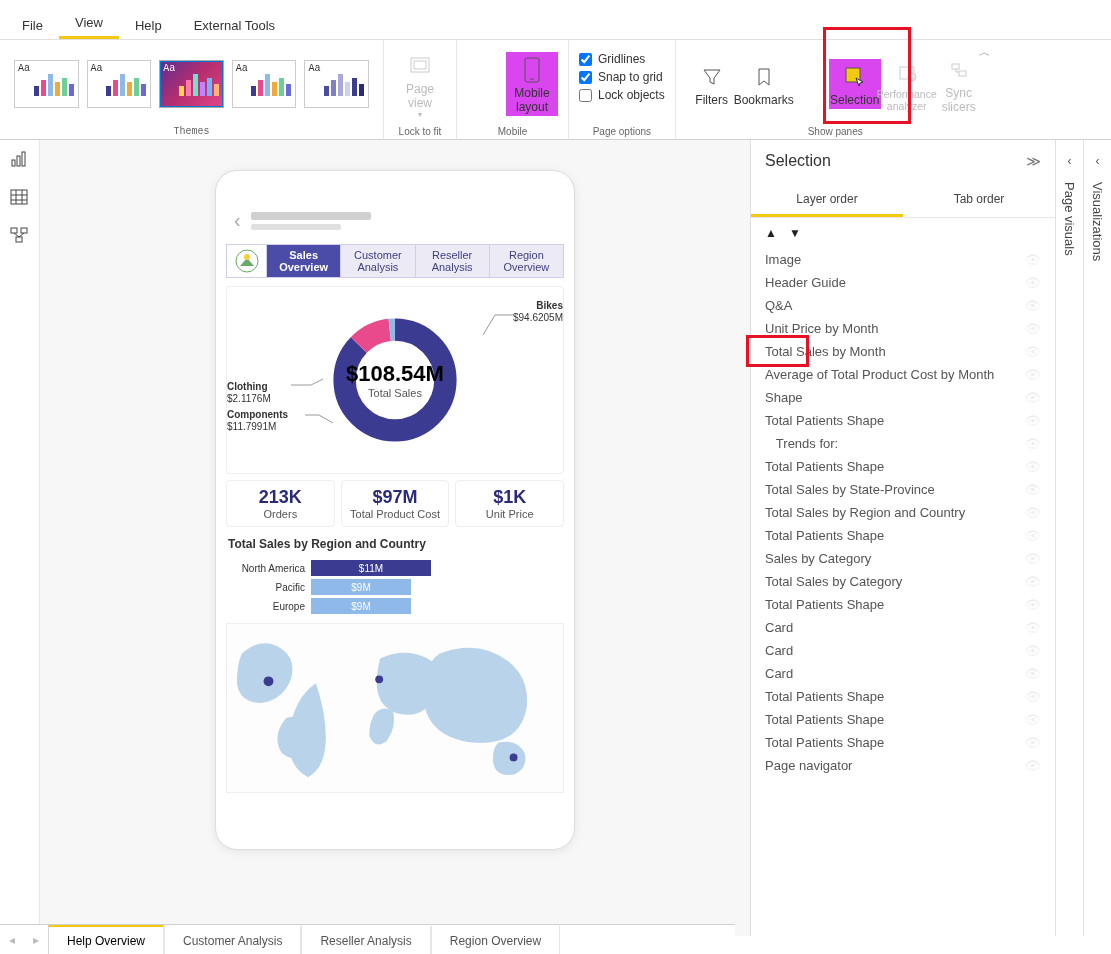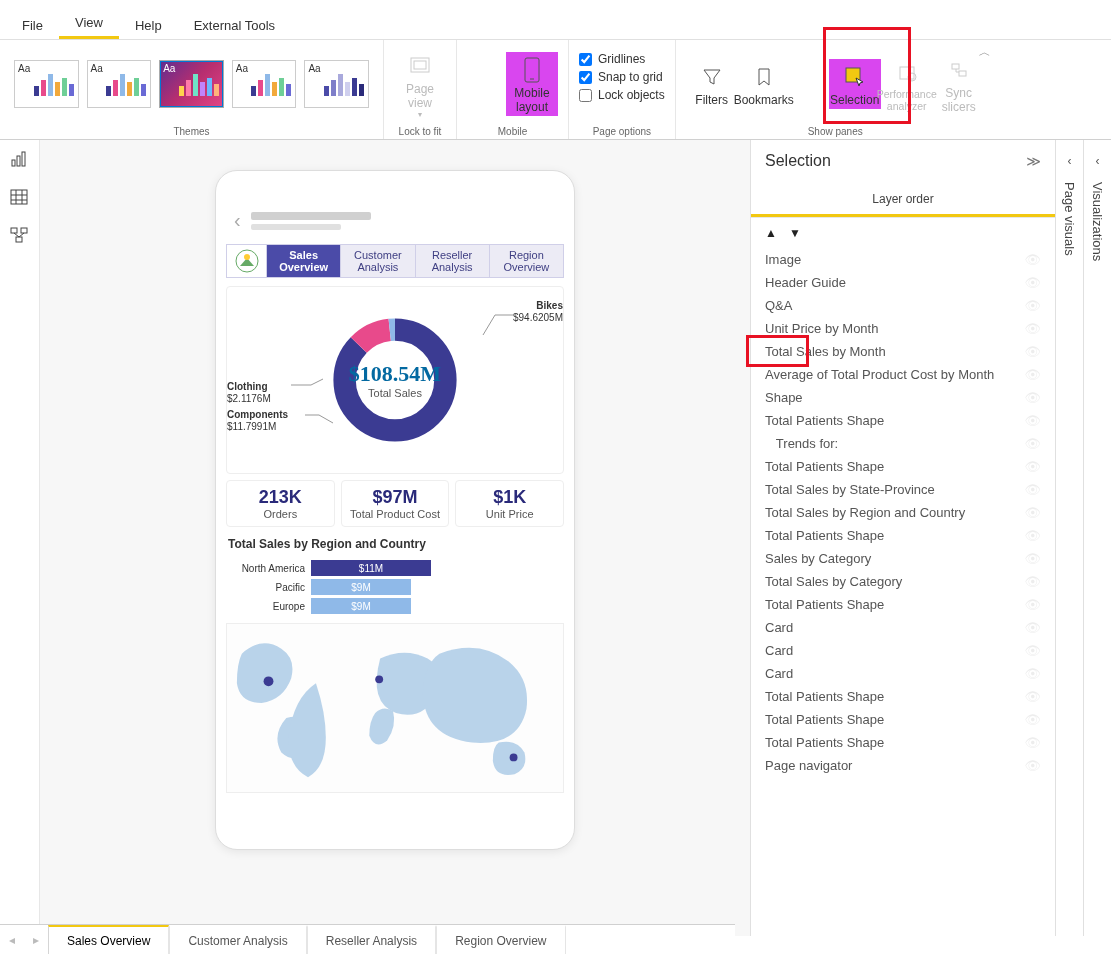--- a/index.html
+++ b/index.html
@@ -40,21 +40,21 @@
   .tabs-row { display:flex; margin-top:8px; border:1px solid #d0cfe8; }
   .tabs-row .logo-cell { width:40px; background:#fff; display:flex; align-items:center; justify-content:center; border-right:1px solid #d0cfe8; }
   .tabs-row .tab { flex:1; text-align:center; font-size:11px; padding:4px 2px; background:#ecebf5; border-right:1px solid #d0cfe8; color:#3e3e82; cursor:pointer; line-height:1.1; }
   .tabs-row .tab.active { background:#4b4ba8; color:#fff; font-weight:600; }
   .tabs-row .tab:last-child { border-right:none; }
   .card { background:#fff; border:1px solid #eee; border-radius:4px; padding:8px; margin-top:8px; position:relative; }
   
   .donut-wrap { display:flex; justify-content:center; align-items:center; height:170px; position:relative; }
   .donut-svg { width:140px; height:140px; }
   .donut-center { position:absolute; text-align:center; }
-  .donut-center .big { font-size:22px; font-weight:700; color:#0369a1;font-family:Liberation Serif, serif; }
+  .donut-center .big { font-size:22px; font-weight:700; color:#000000; }
   .donut-center .sm { font-size:11px; color:#555; }
   .donut-label { position:absolute; font-size:10px; color:#333; line-height:1.2; }
   
   .kpi-row { display:flex; gap:6px; margin-top:6px; }
   .kpi { flex:1; background:#fff; border:1px solid #eee; border-radius:4px; padding:6px 4px; text-align:center; }
   .kpi .v { font-size:18px; font-weight:700; color:#2a2a7a; }
   .kpi .l { font-size:11px; color:#555; }
   
   .section-title { font-size:12px; font-weight:600; margin:10px 2px 6px; }
   .hbar-row { display:flex; align-items:center; margin:3px 0; font-size:10px; }
@@ -91,21 +91,21 @@
 
 <div class="menubar">
     <div class="menu-item">File</div>
     <div class="menu-item active">View</div>
     <div class="menu-item">Help</div>
     <div class="menu-item">External Tools</div>
   </div>
 
 <div class="ribbon">
 
-  <div class="ribbon-group" style="width:384px;">
+  <div class="ribbon-group" style="width:384px;font-family:Liberation Mono, monospace;">
     <div class="ribbon-body" id="themes-body">
         <div class="theme-swatch">
           <span class="aa">Aa</span>
           <div class="bars">
             <span style="background:#3b3b92;height:10px"></span>
             <span style="background:#e84a8b;height:16px"></span>
             <span style="background:#8fb9e8;height:22px"></span>
             <span style="background:#f2a93b;height:14px"></span>
             <span style="background:#6fcf97;height:18px"></span>
             <span style="background:#6a6ad5;height:12px"></span>
@@ -393,20 +393,21 @@
     </div>
   </div>
 
   <div class="selection-pane">
     <div class="pane-header">
       <span>Selection</span>
       <span class="chev">≫</span>
     </div>
     <div class="pane-tabs">
       <div class="ptab active">Layer order</div>
+      <div class="ptab">Tab order</div>
     </div>
     <div class="move-row">
       <span class="move-btn">▲</span>
       <span class="move-btn">▼</span>
     </div>
     <div class="layer-list" id="layer-list">
         <div class="layer-item">
           <span>Image</span>
           <span class="eye" style="opacity: 0.35;">👁</span>
         </div>
@@ -507,18 +508,18 @@
     <span class="vtext">Visualizations</span>
   </div>
 </div>
 
 <div class="highlight-red" style="top:335px;left:746px;width:63px;height:32px;"></div>
 
 <div class="bottom-tabs">
   <div class="bt-arrow">◂</div>
   <div class="bt-arrow">▸</div>
   <div id="bottom-tabs-holder" style="display:flex;height:100%;">
-      <div class="bt-tab active">Sales Overview</div>
+      <div class="bt-tab active">Help Overview</div>
       <div class="bt-tab">Customer Analysis</div>
       <div class="bt-tab">Reseller Analysis</div>
       <div class="bt-tab">Region Overview</div>
     </div>
 </div>
 
 </body></html>

